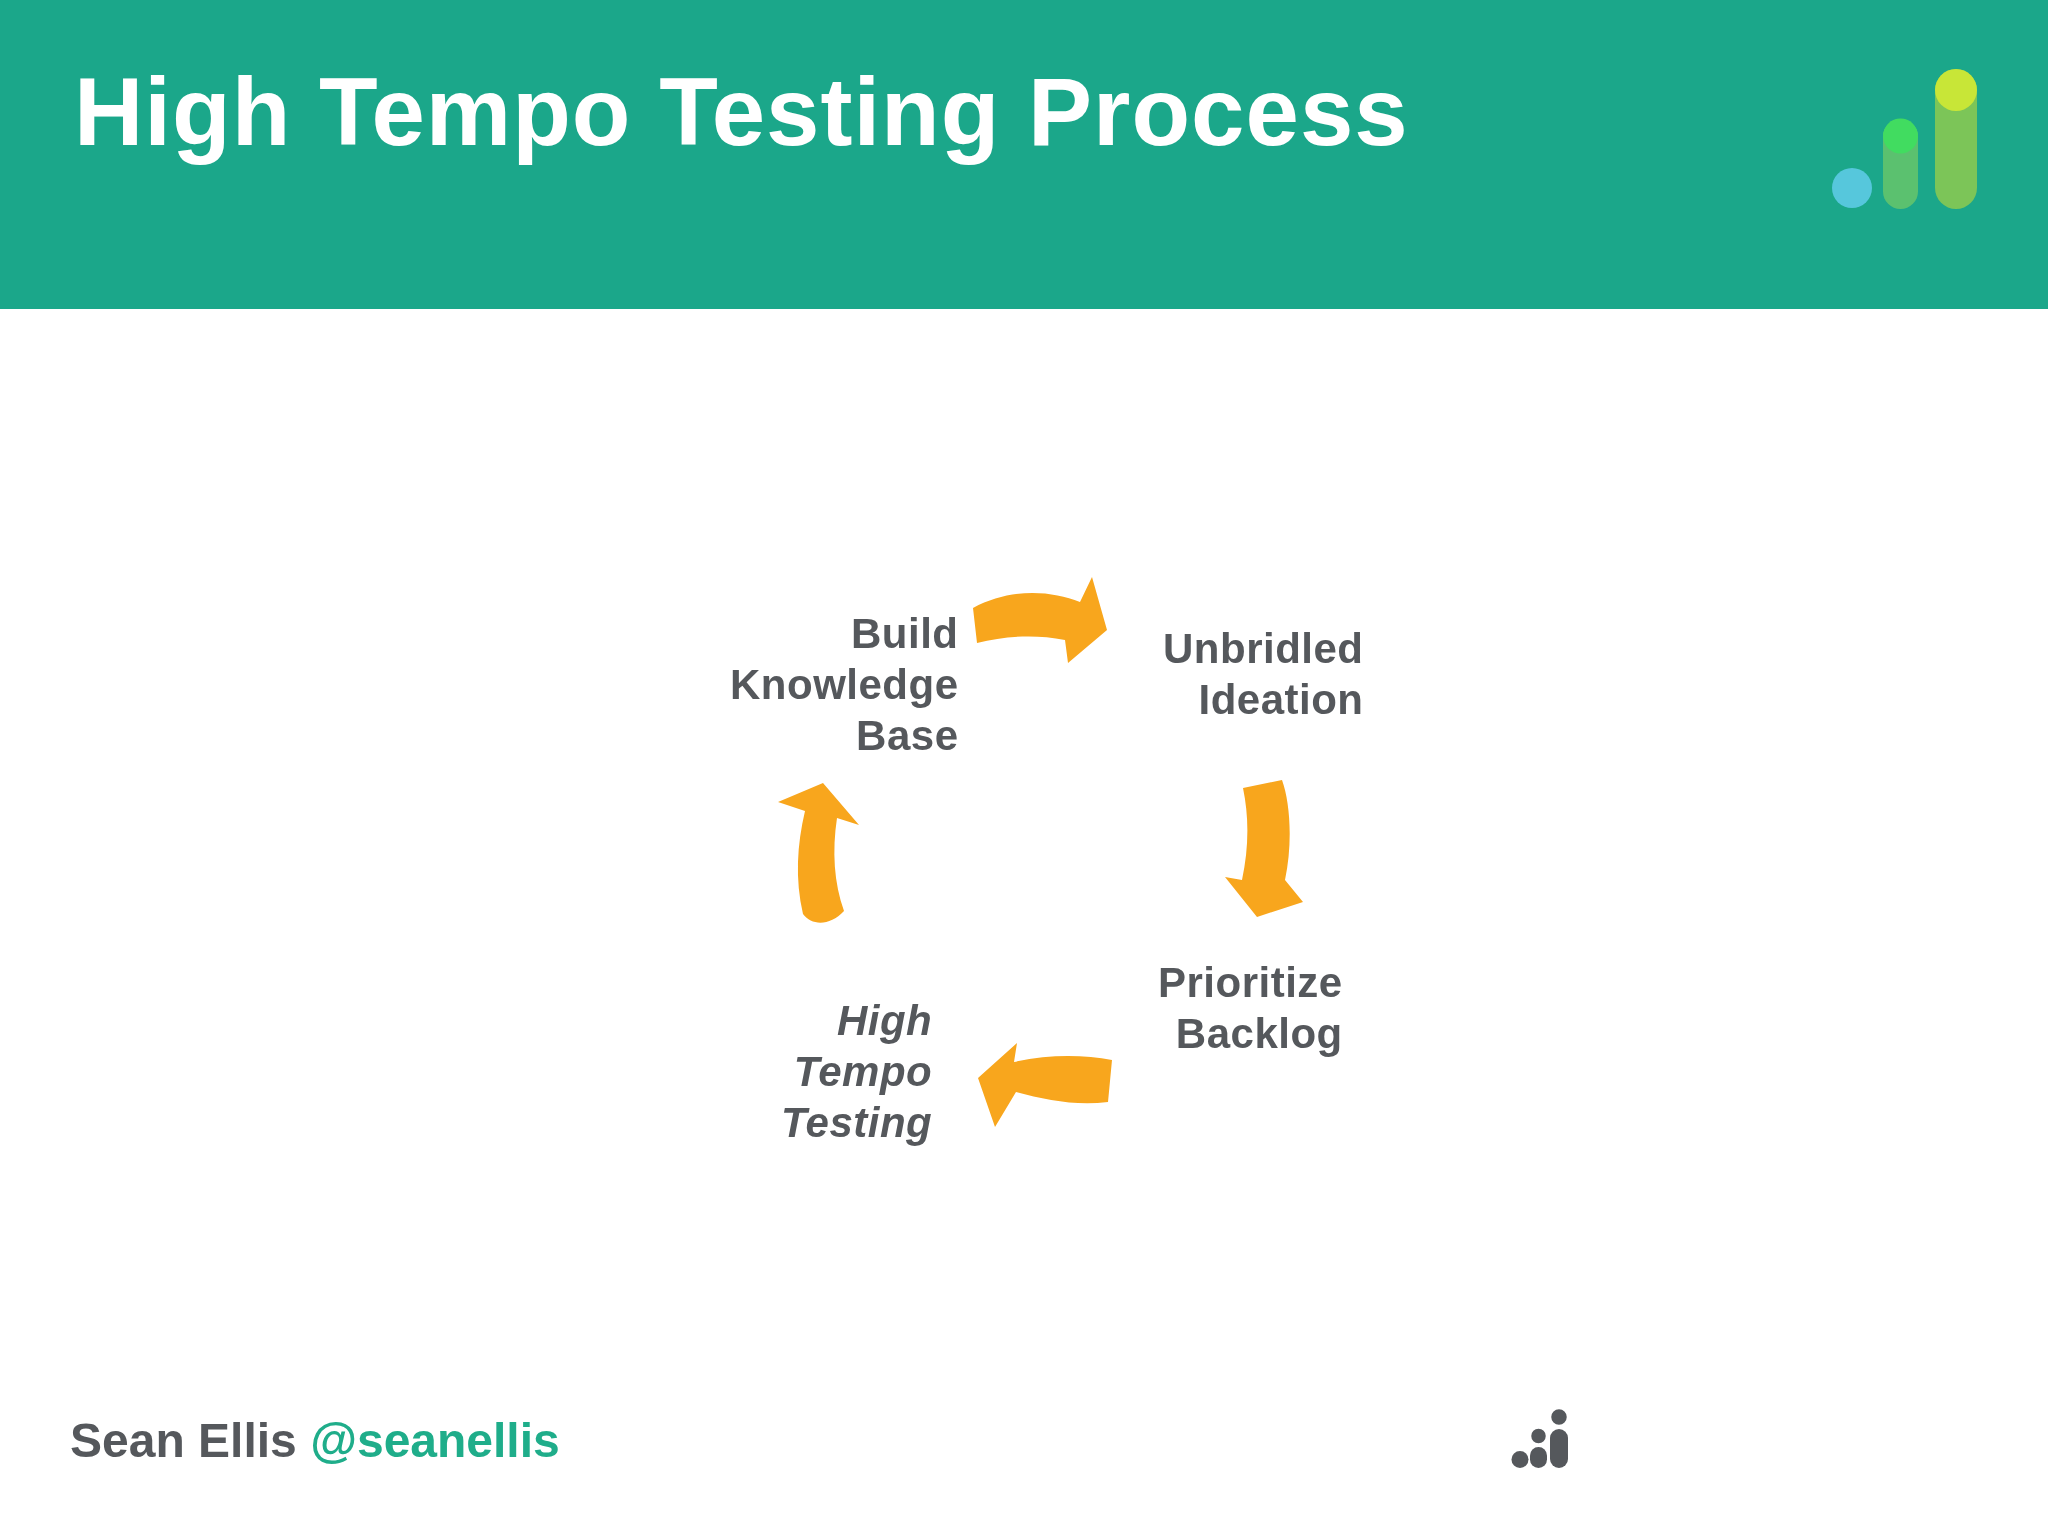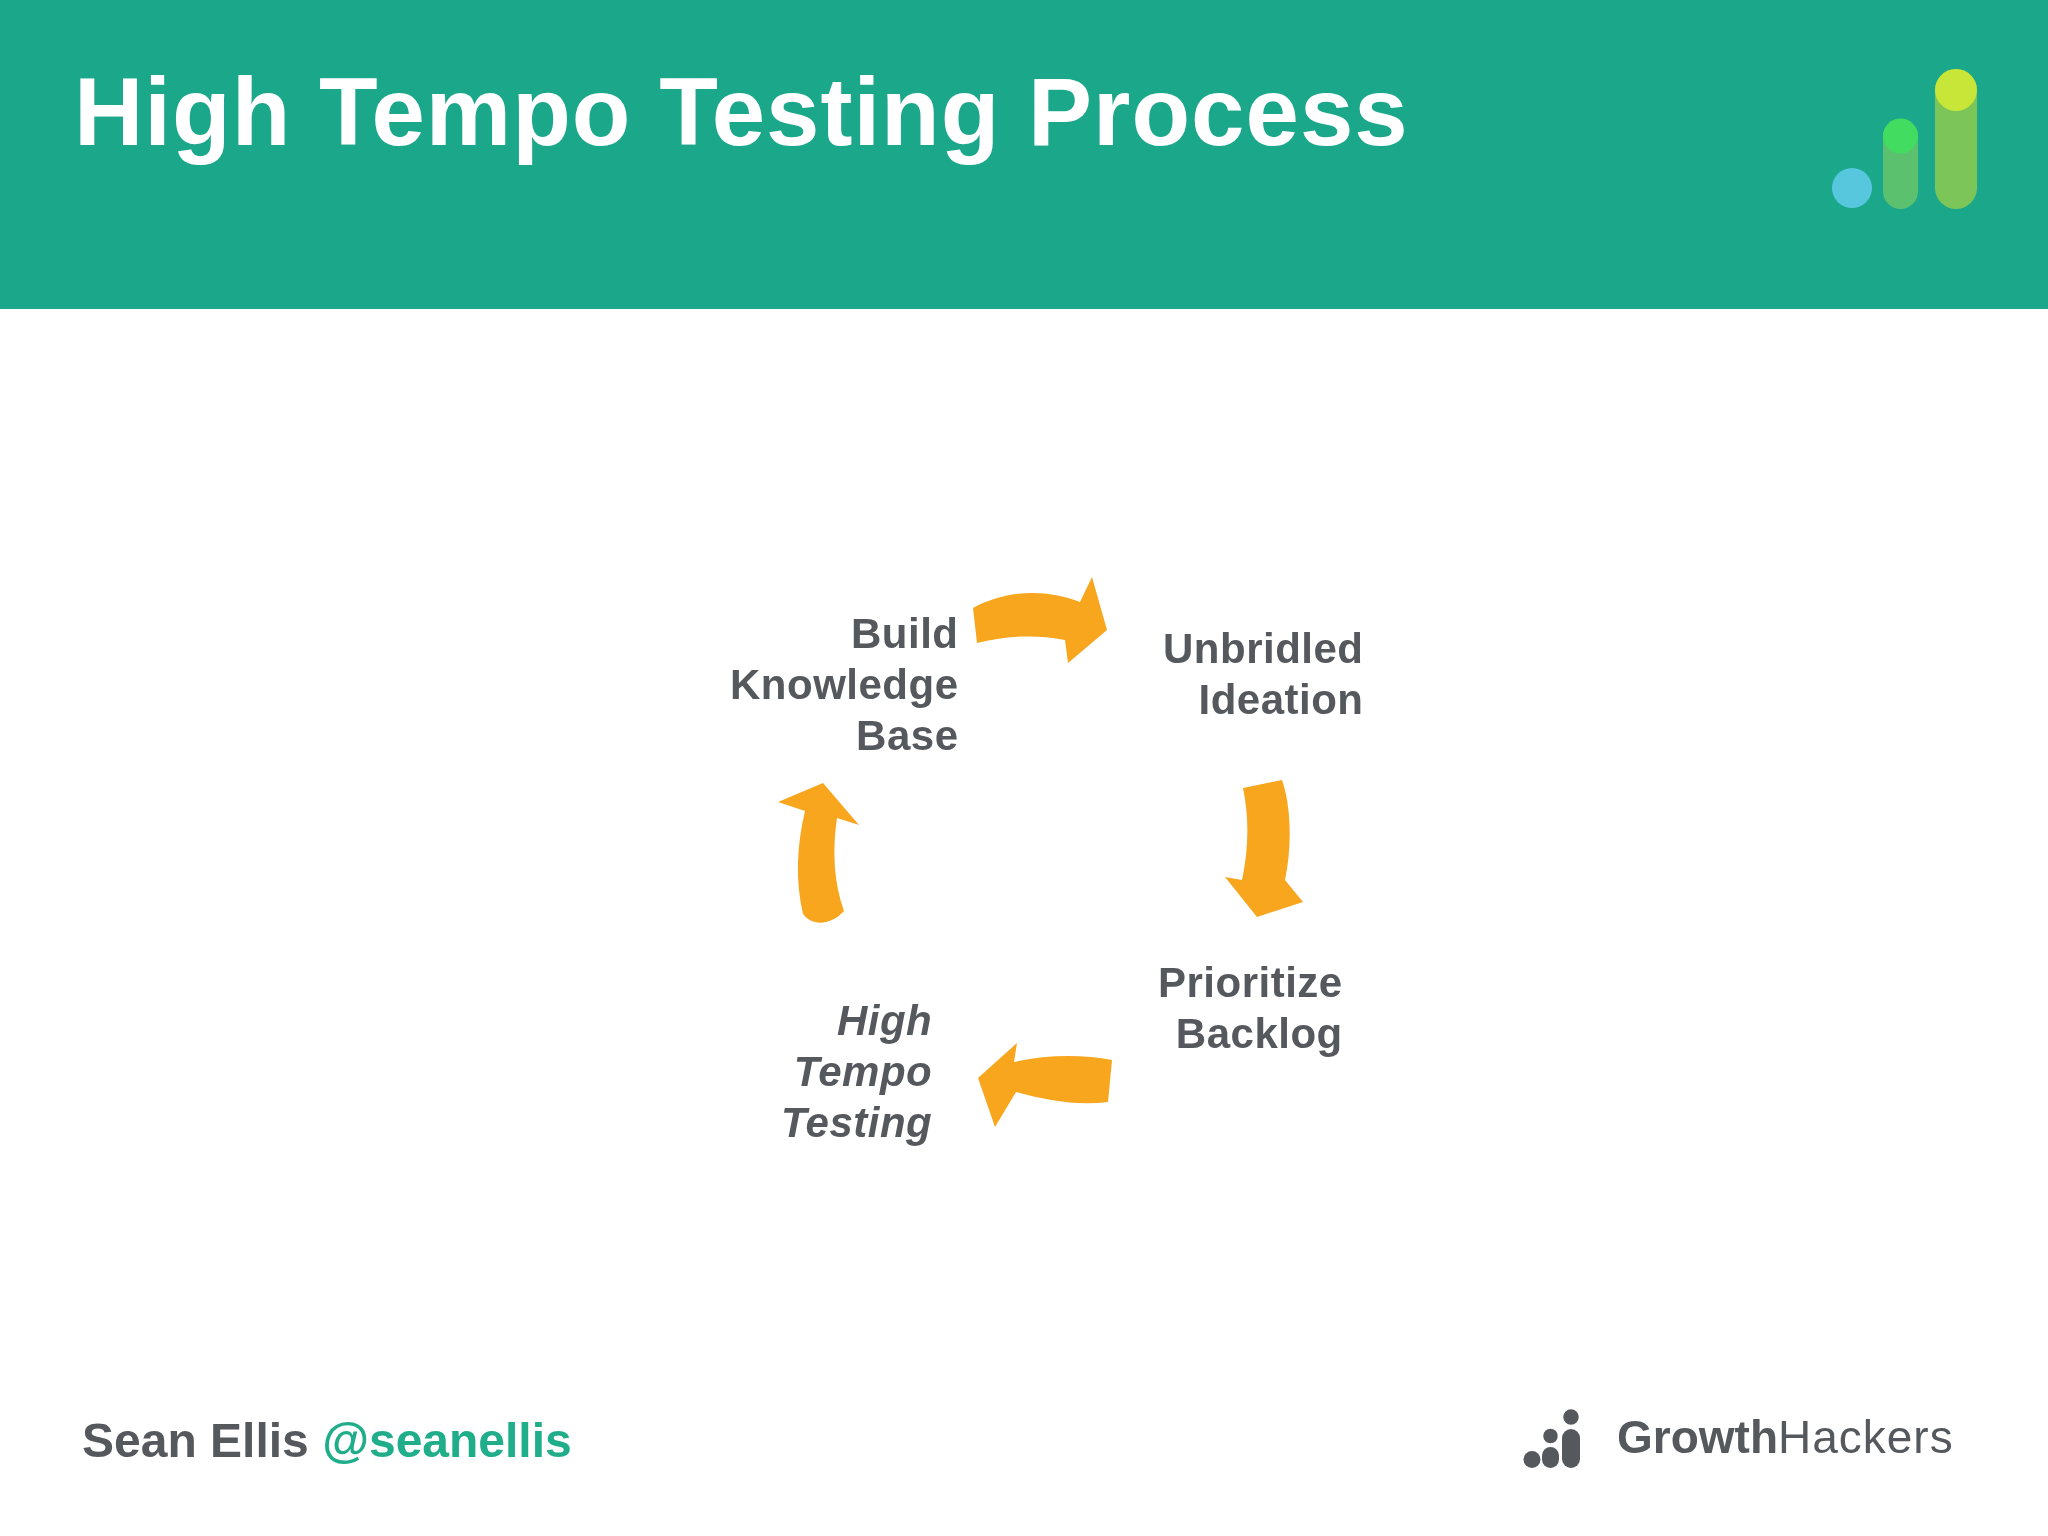--- a/index.html
+++ b/index.html
@@ -46,21 +46,21 @@
   .step-high-tempo  { left:781px;  top:712px;font-style:italic; }
 
   .cycle-arrow { position:absolute; }
   .cycle-arrow path { fill:var(--orange,#F8A61D); }
   .arrow-top    { left:965px;  top:287px; width:150px; height:95px;  }
   .arrow-right  { left:1215px; top:489px; width:100px; height:155px; }
   .arrow-bottom { left:970px;  top:752px; width:150px; height:100px; }
   .arrow-left   { left:770px;  top:492px; width:100px; height:155px; }
 
   
-  .footer { position:absolute; left:12px; top:1380px; width:1740px; height:120px; }
+  .footer { position:absolute; left:0; top:1380px; width:1740px; height:120px; }
 
   .attribution {
     position:absolute; left:70px; top:32px;
     font-size:48px; font-weight:bold; line-height:58px;
     white-space:nowrap;
   }
   .author-name   { color:var(--text-gray,#55585C); }
   .twitter-handle{ color:var(--handle-teal,#1FAD8A); }
 
   .brand-logo {
@@ -133,17 +133,16 @@
     </div>
 
     <div class="brand-logo">
       <svg width="70" height="70" viewBox="0 0 70 70">
         <circle class="gray-mark" cx="15" cy="57.5" r="8.5"></circle>
         <rect class="gray-mark" x="25" y="45" width="17" height="21" rx="8.5"></rect>
         <circle class="gray-mark" cx="33.5" cy="34" r="8.5" stroke="#ffffff" stroke-width="2.5"></circle>
         <rect class="gray-mark" x="45" y="27" width="18" height="39" rx="9"></rect>
         <circle class="gray-mark" cx="54" cy="15" r="9" stroke="#ffffff" stroke-width="2.5"></circle>
       </svg>
-      <span class="brand-text"><span class="brand-bold">Growth</span><span class="brand-light">Hackers</span></span>
     </div>
 
   </div>
 </div>
 
 </body></html>

